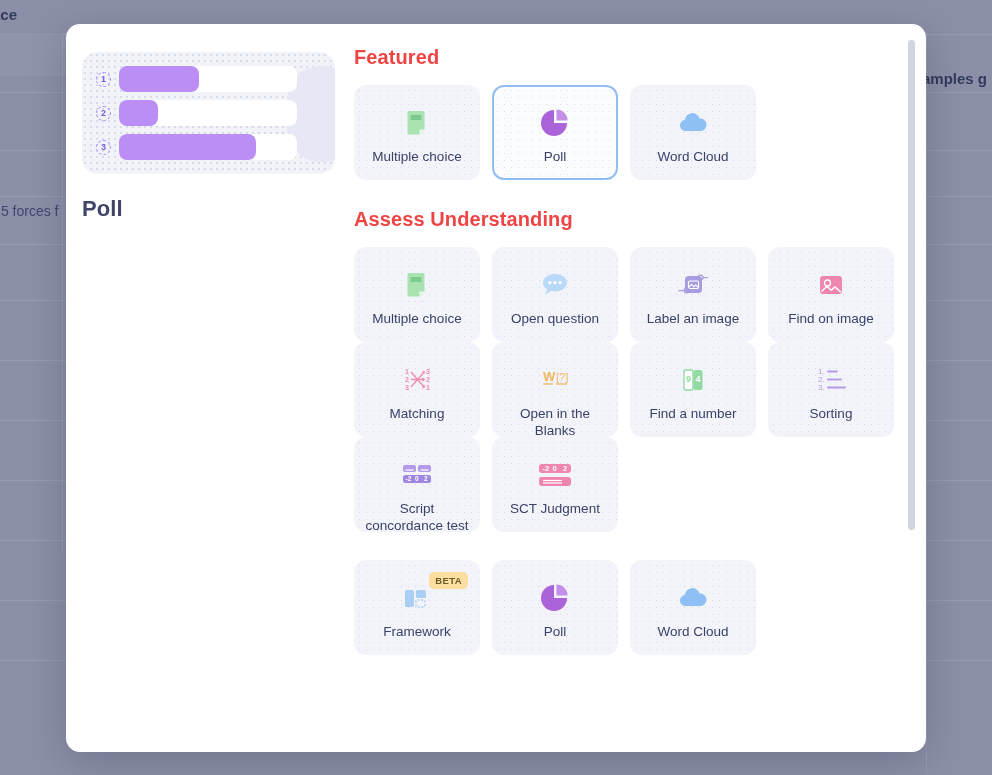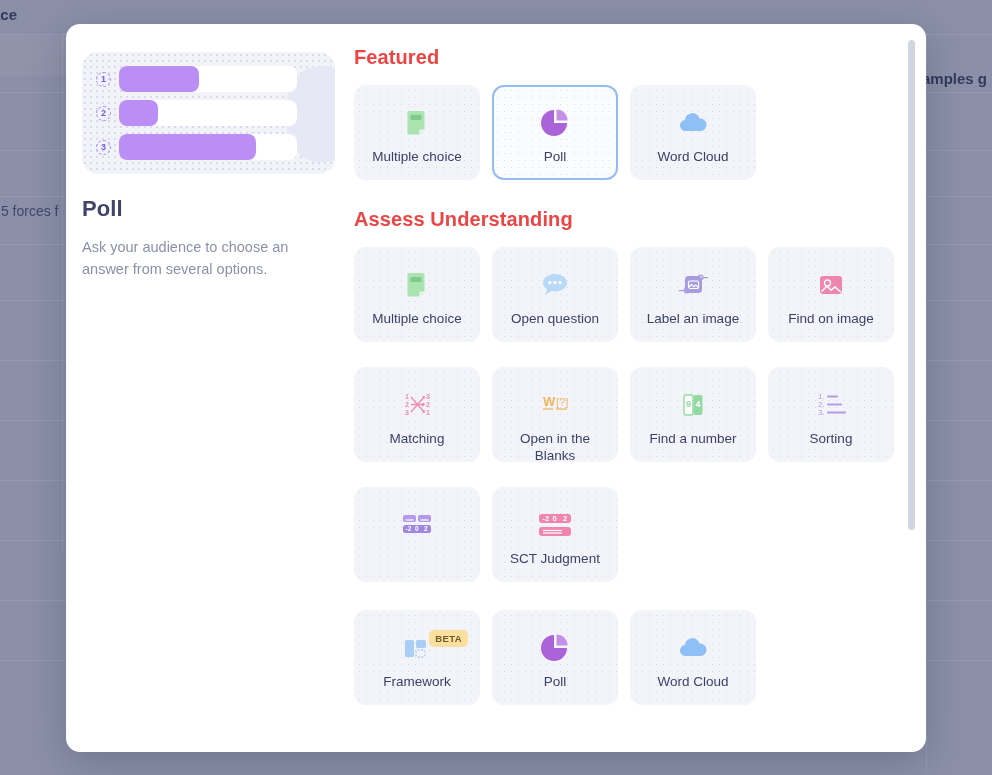--- a/index.html
+++ b/index.html
@@ -85,21 +85,21 @@
     padding: 22px 40px 0 22px;
     overflow: hidden;
   }
   .section-title {
     font-size: 20px; font-weight: 700; color: #ef4444;
     margin: 0 0 16px 0; letter-spacing: .1px;
   }
   .section { margin-bottom: 28px; }
   .grid {
     display: grid; grid-template-columns: repeat(4, 126px);
-    gap: 25px 12px;
+    gap: 0 12px;
   }
   .card {
     width: 126px; height: 95px;
     background: #f3f4f9; border-radius: 12px;
     border: 2px solid transparent;
     display: flex; flex-direction: column;
     align-items: center; justify-content: flex-start;
     padding-top: 16px; cursor: pointer;
     background-image: radial-gradient(rgba(183,189,216,.5) .7px, transparent .8px);
     background-size: 7px 7px;
@@ -113,21 +113,21 @@
     display: flex; align-items: center; justify-content: center;
   }
   .card-label {
     margin-top: 6px; font-size: 13.5px; color: #3b4268;
     text-align: center; line-height: 1.25; padding: 0 4px;
   }
   .beta-badge {
     position: absolute; top: 10px; right: 10px;
     background: #fbdf9e; color: #6c5a2a;
     font-size: 9.5px; font-weight: 700; letter-spacing: .4px;
-    padding: 3px 6px; border-radius: 5px; margin-top: 8px;
+    padding: 3px 6px; border-radius: 5px;
   }
 
   
   #modal-scrollbar {
     position: absolute; right: 11px; top: 16px;
     width: 7px; height: 690px; border-radius: 4px;
     background: transparent;
   }
   #modal-scrollthumb {
     position: absolute; top: 0; left: 0; width: 7px; height: 490px;
@@ -181,21 +181,20 @@
 
       <div class="bar-row" style="top:82px;">
         <div class="bar-num">3</div>
         <div class="bar-track">
           <div class="bar-fill" id="fill2" style="width: 77%;"></div>
         </div>
       </div>
     </div>
 
     <div id="preview-title">Poll</div>
-    <div id="preview-desc">Ask your audience to choose an answer from several options.</div>
   </div>
 
   <div id="types-col">
     <div id="sections-host">
         <div class="section">
           <h2 class="section-title">Featured</h2>
           <div class="grid">
             <div class="card">
               <div class="card-icon">
                 <svg width="40" height="40" viewBox="0 0 40 40">
@@ -329,20 +328,21 @@
                   <rect x="6" y="10" width="13" height="7" rx="2" fill="#b39ae8"></rect>
                   <rect x="21" y="10" width="13" height="7" rx="2" fill="#b39ae8"></rect>
                   <line x1="8.5" y1="15" x2="16.5" y2="15" stroke="#ffffff" stroke-width="1.2"></line>
                   <line x1="23.5" y1="15" x2="31.5" y2="15" stroke="#ffffff" stroke-width="1.2"></line>
                   <rect x="6" y="20" width="28" height="8" rx="2.5" fill="#9f86e0"></rect>
                   <text x="8.5" y="26" font-size="6.5" font-family="Liberation Sans, sans-serif" fill="#ffffff" font-weight="700">-2</text>
                   <text x="18" y="26" font-size="6.5" font-family="Liberation Sans, sans-serif" fill="#ffffff" font-weight="700">0</text>
                   <text x="27" y="26" font-size="6.5" font-family="Liberation Sans, sans-serif" fill="#ffffff" font-weight="700">2</text>
                 </svg>
               </div>
+              <div class="card-label">Script concordance test</div>
             </div>
             <div class="card">
               <div class="card-icon">
                 <svg width="40" height="40" viewBox="0 0 40 40">
                   <rect x="4" y="9" width="32" height="9" rx="3" fill="#ef86b0"></rect>
                   <text x="7.5" y="16" font-size="7.5" font-family="Liberation Sans, sans-serif" fill="#ffffff" font-weight="700">-2</text>
                   <text x="17.5" y="16" font-size="7.5" font-family="Liberation Sans, sans-serif" fill="#ffffff" font-weight="700">0</text>
                   <text x="28" y="16" font-size="7.5" font-family="Liberation Sans, sans-serif" fill="#ffffff" font-weight="700">2</text>
                   <rect x="4" y="22" width="32" height="9" rx="3" fill="#ef86b0"></rect>
                   <line x1="8" y1="25.5" x2="27" y2="25.5" stroke="#ffffff" stroke-width="1.2"></line>

